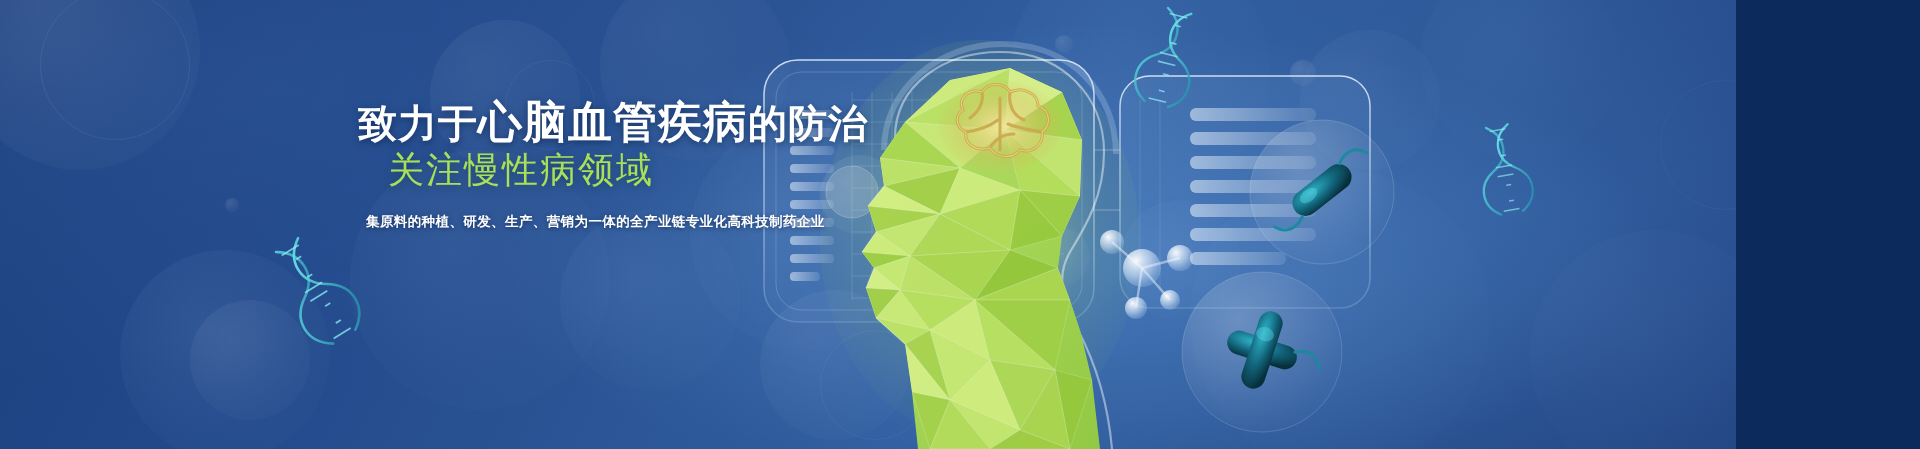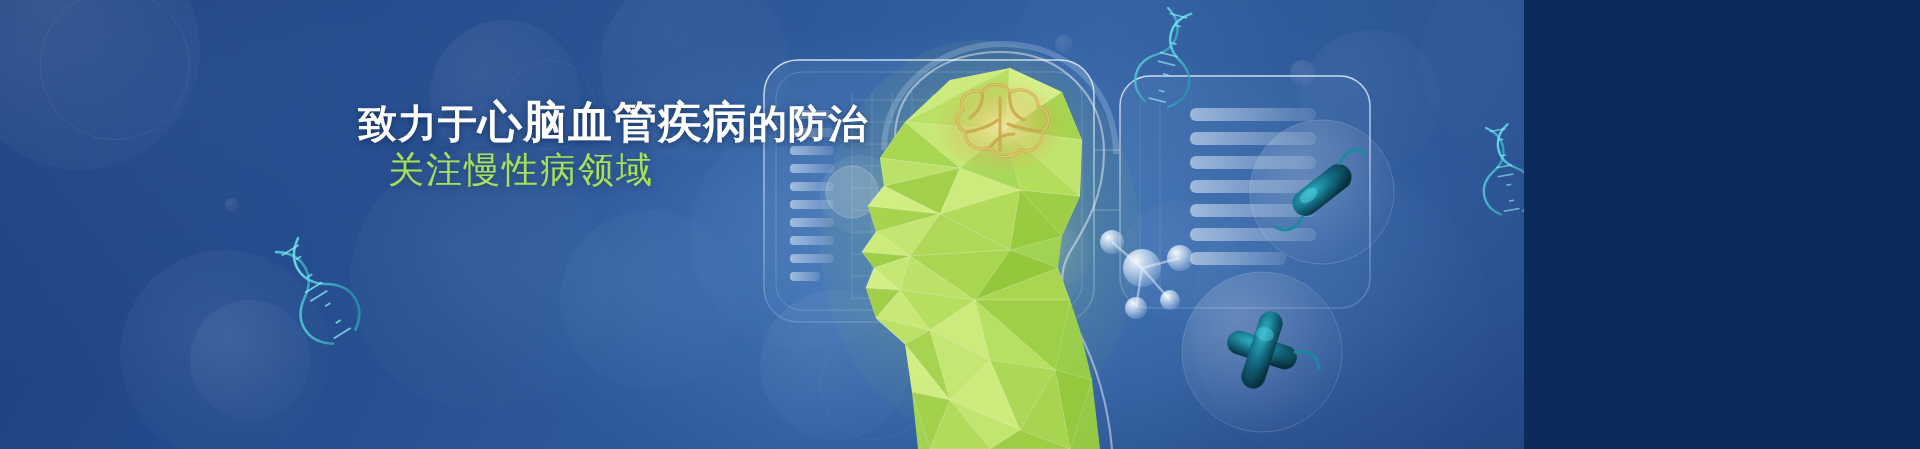--- a/index.html
+++ b/index.html
@@ -1,20 +1,20 @@
 <!DOCTYPE html>
 <html><head>
 <meta charset="utf-8">
 <title>Banner</title>
 <style>
   html,body{margin:0;padding:0;background:#0d2a5c;}
   *{box-sizing:border-box;}
   #banner{
     position:relative;
-    width:1524px;height:449px;
+    width:1736px;height:449px;
     overflow:hidden;
     font-family:"Liberation Sans","DejaVu Sans",sans-serif;
     background:
       radial-gradient(ellipse 55% 85% at 62% 58%, rgba(86,140,205,0.55) 0%, rgba(86,140,205,0.0) 62%),
       radial-gradient(ellipse 70% 120% at 88% 45%, rgba(60,110,180,0.45) 0%, rgba(60,110,180,0) 70%),
       radial-gradient(ellipse 60% 90% at 15% 20%, rgba(45,85,150,0.55) 0%, rgba(30,60,120,0) 75%),
       linear-gradient(118deg, #1d3f7d 0%, #22498b 22%, #2b5596 42%, #2f5c9e 58%, #2a5391 78%, #1f3f7c 100%);
   }
 
   
@@ -404,15 +404,16 @@
   <div class="bokeh-front">
     <div class="bokeh bk-soft" style="left:1120px;top:200px;width:120px;height:120px;opacity:.5;"></div>
     <div class="bokeh bk-fill" style="left:1032px;top:228px;width:58px;height:58px;opacity:.5;"></div>
   </div>
 
   <div class="text-block">
     <div class="headline">
       <span>致力于</span><span class="emph">心脑血管疾病</span><span>的防治</span>
     </div>
     <div class="subline">关注慢性病领域</div>
+    <div class="descline">集原料的种植、研发、生产、营销为一体的全产业链专业化高科技制药企业</div>
   </div>
 
 </div>
 
 </body></html>

